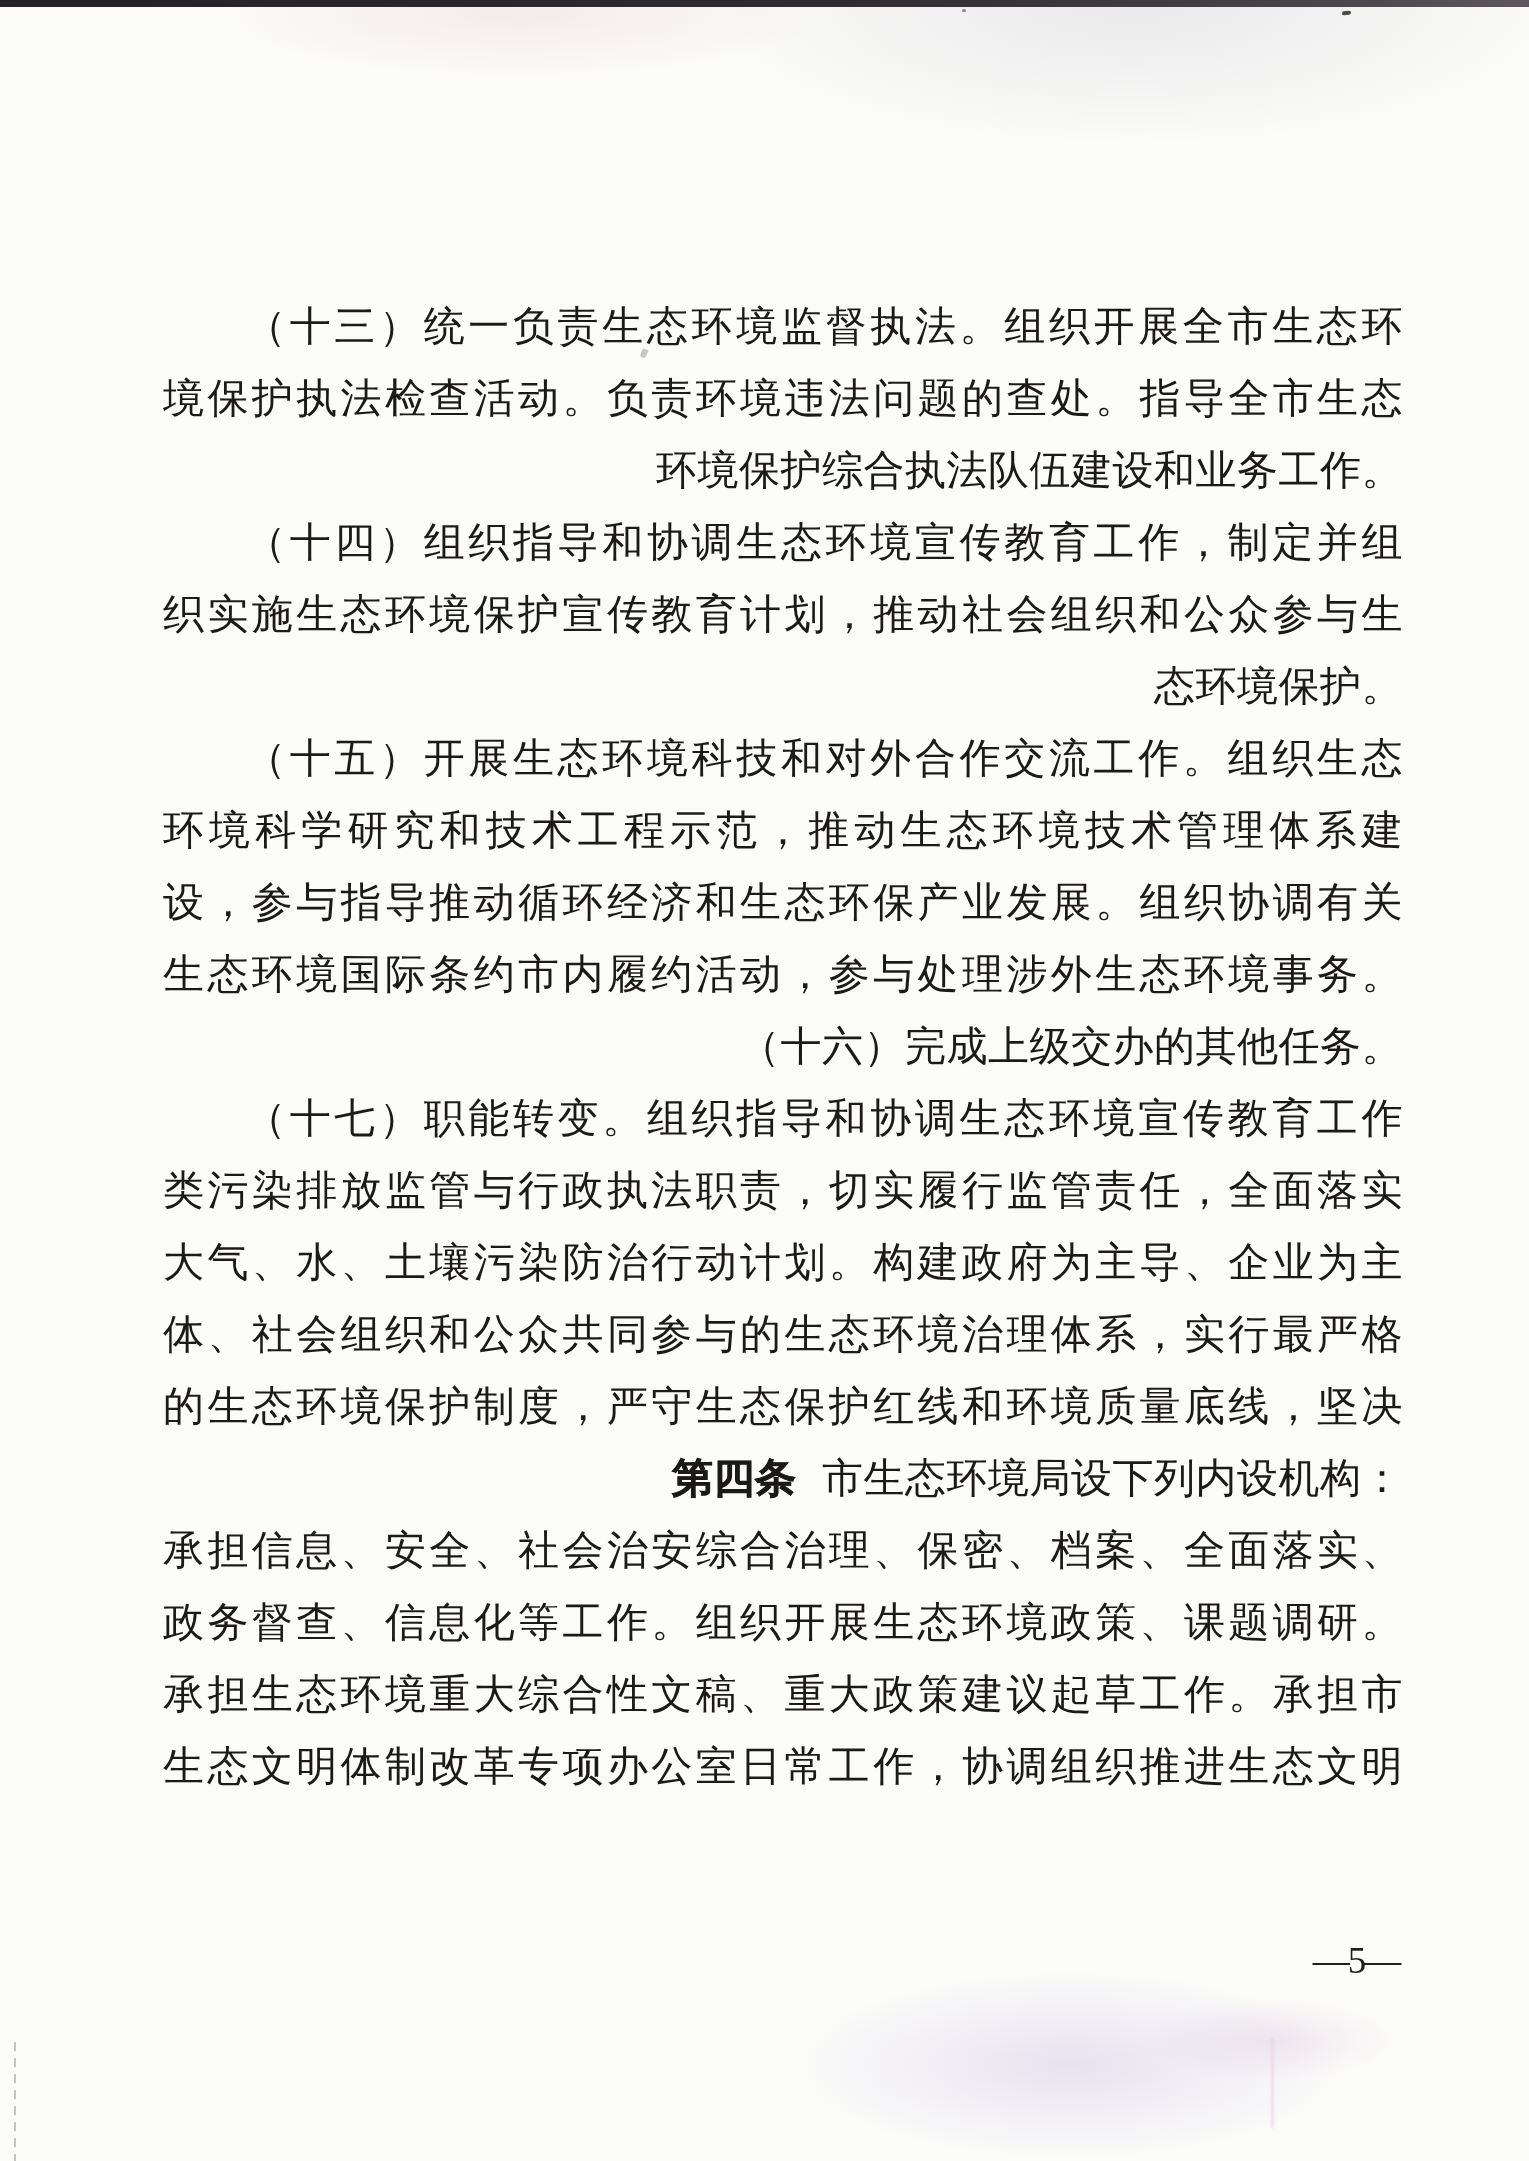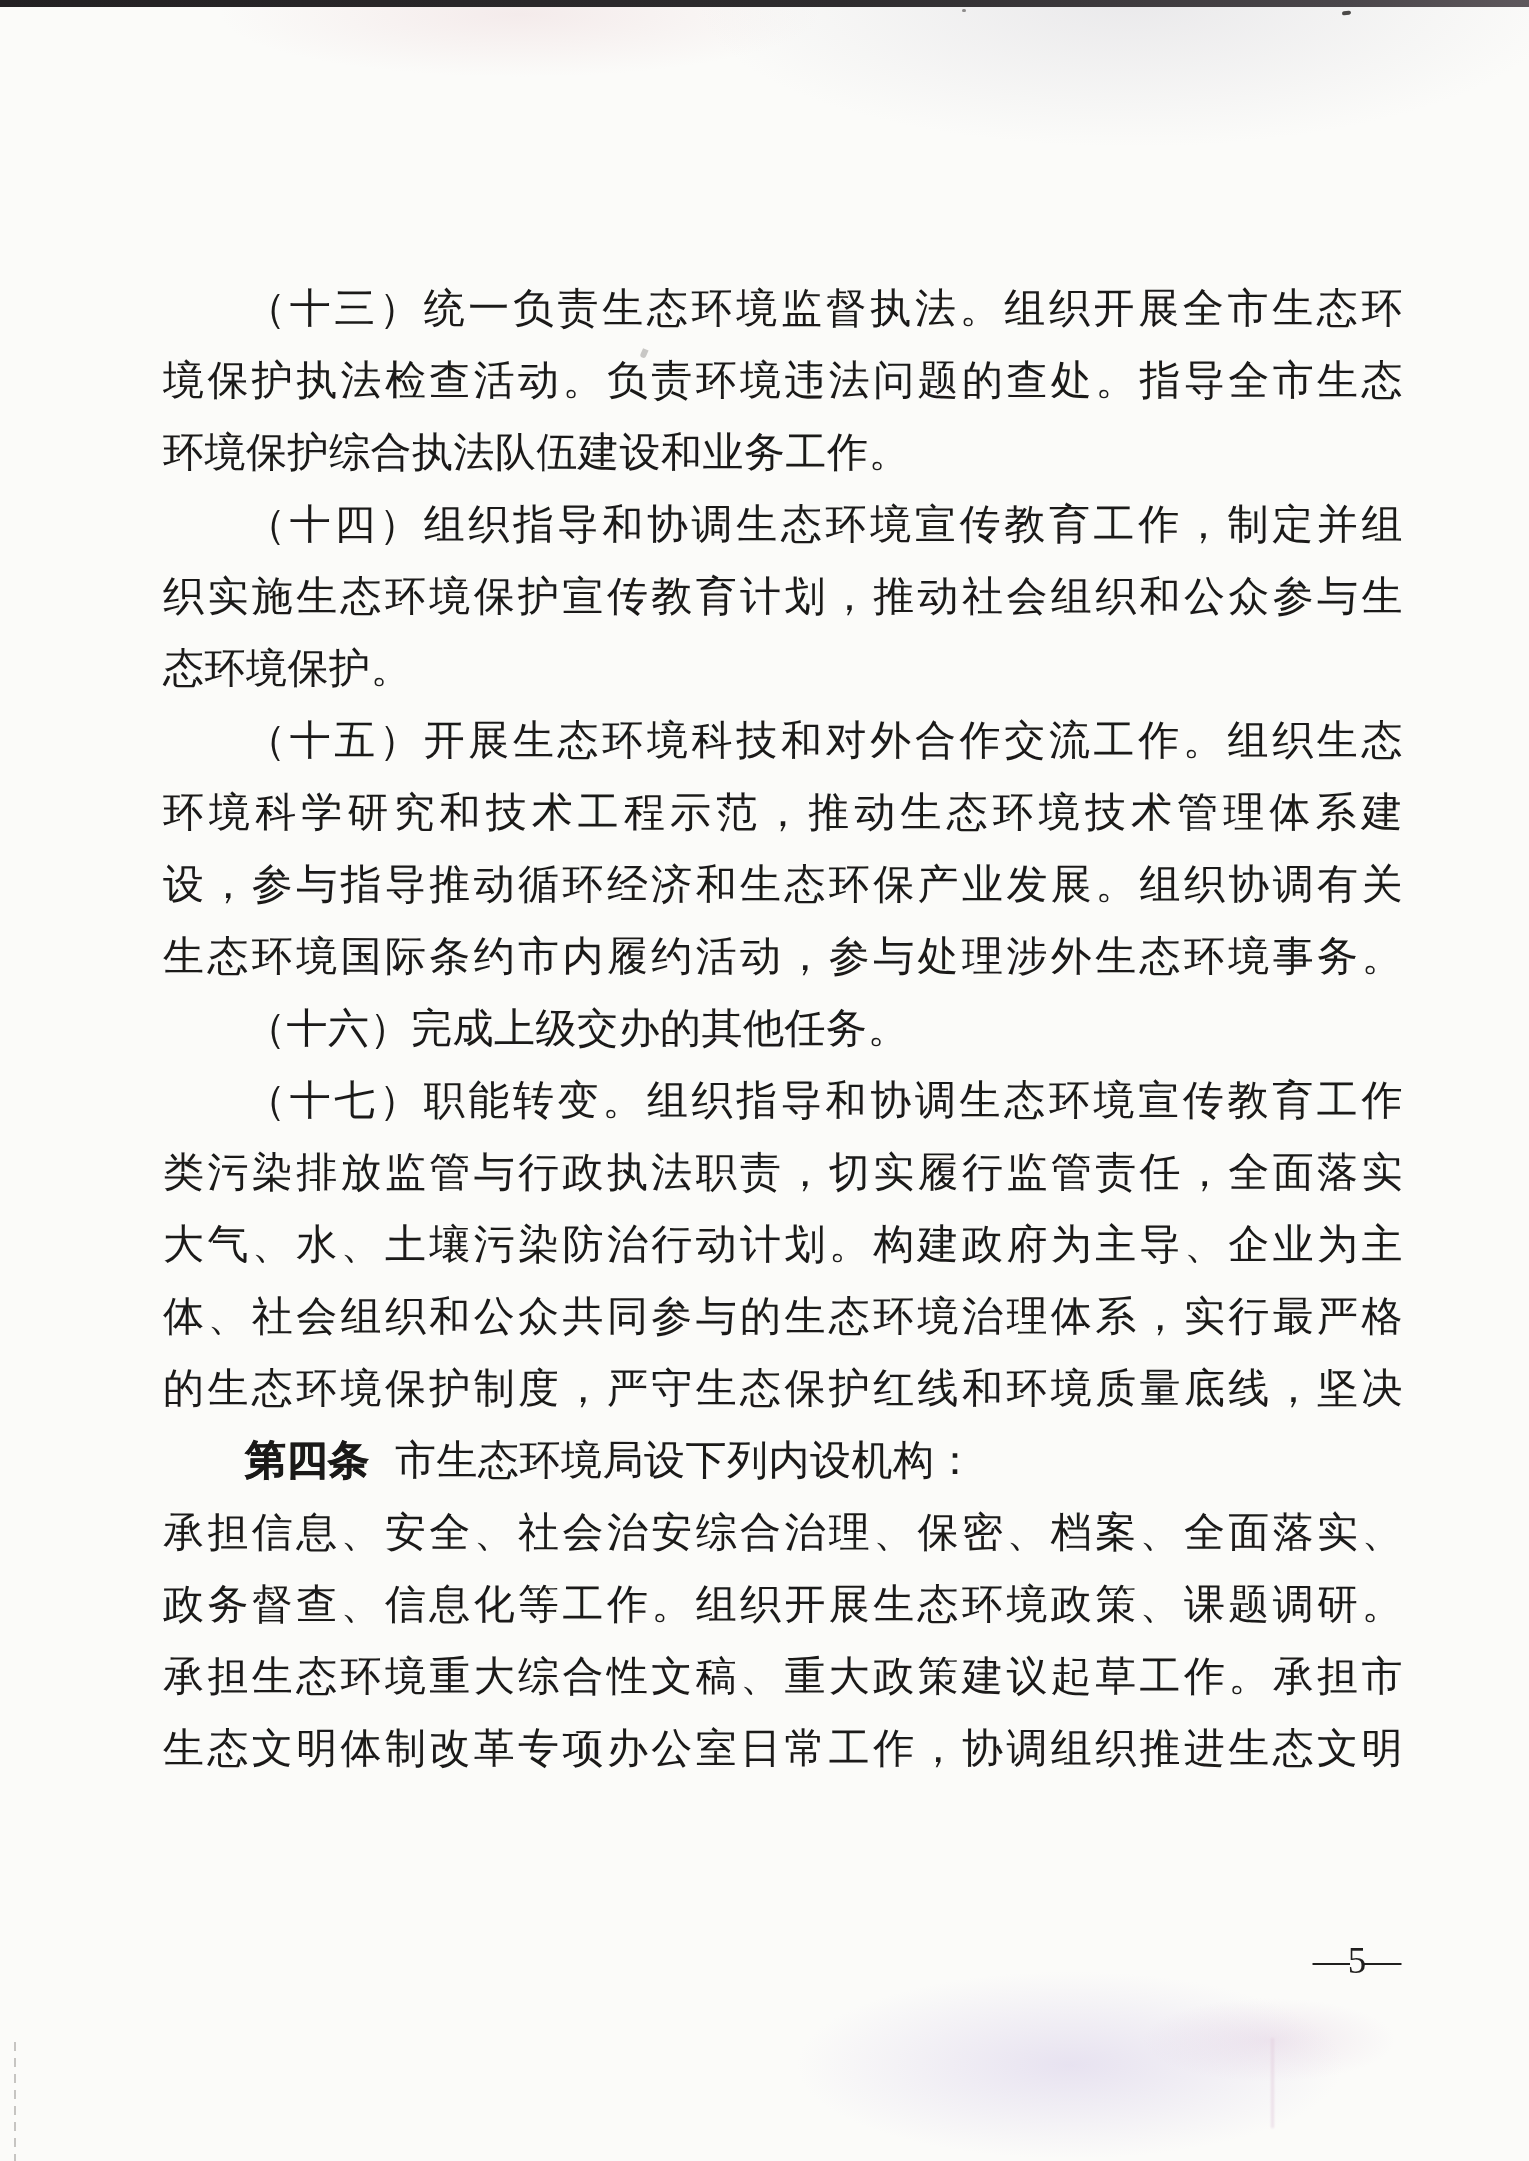--- a/index.html
+++ b/index.html
@@ -47,30 +47,30 @@
   }
   .speck { position: absolute; background: #4c4a48; border-radius: 2px; }
   .speck.s1 { left: 1342px; top: 11px; width: 9px; height: 4px; transform: rotate(-8deg); }
   .speck.s2 { left: 962px;  top: 9px;  width: 4px; height: 3px; opacity: .6; }
   .speck.s3 { left: 641px;  top: 349px; width: 6px; height: 9px; opacity: .45;
               background: #8a8884; transform: rotate(24deg); border-radius: 0 0 4px 4px; }
 
   .text-block {
     position: absolute;
     left: 163px;
-    top: 272px;
+    top: 290px;
     width: 1240px;
   }
   .line {
     height: 72px;
     line-height: 72px;
     font-size: 41px;
     letter-spacing: 0.5px;
     white-space: nowrap;
-    text-align: left;
+    text-align: right;
   }
   .line.justify {
     white-space: normal;
     text-align: justify;
     text-align-last: justify;
     text-justify: inter-character;
   }
   .line.indent { text-indent: 2em; }
   .lead-bold {
     font-weight: 700;

